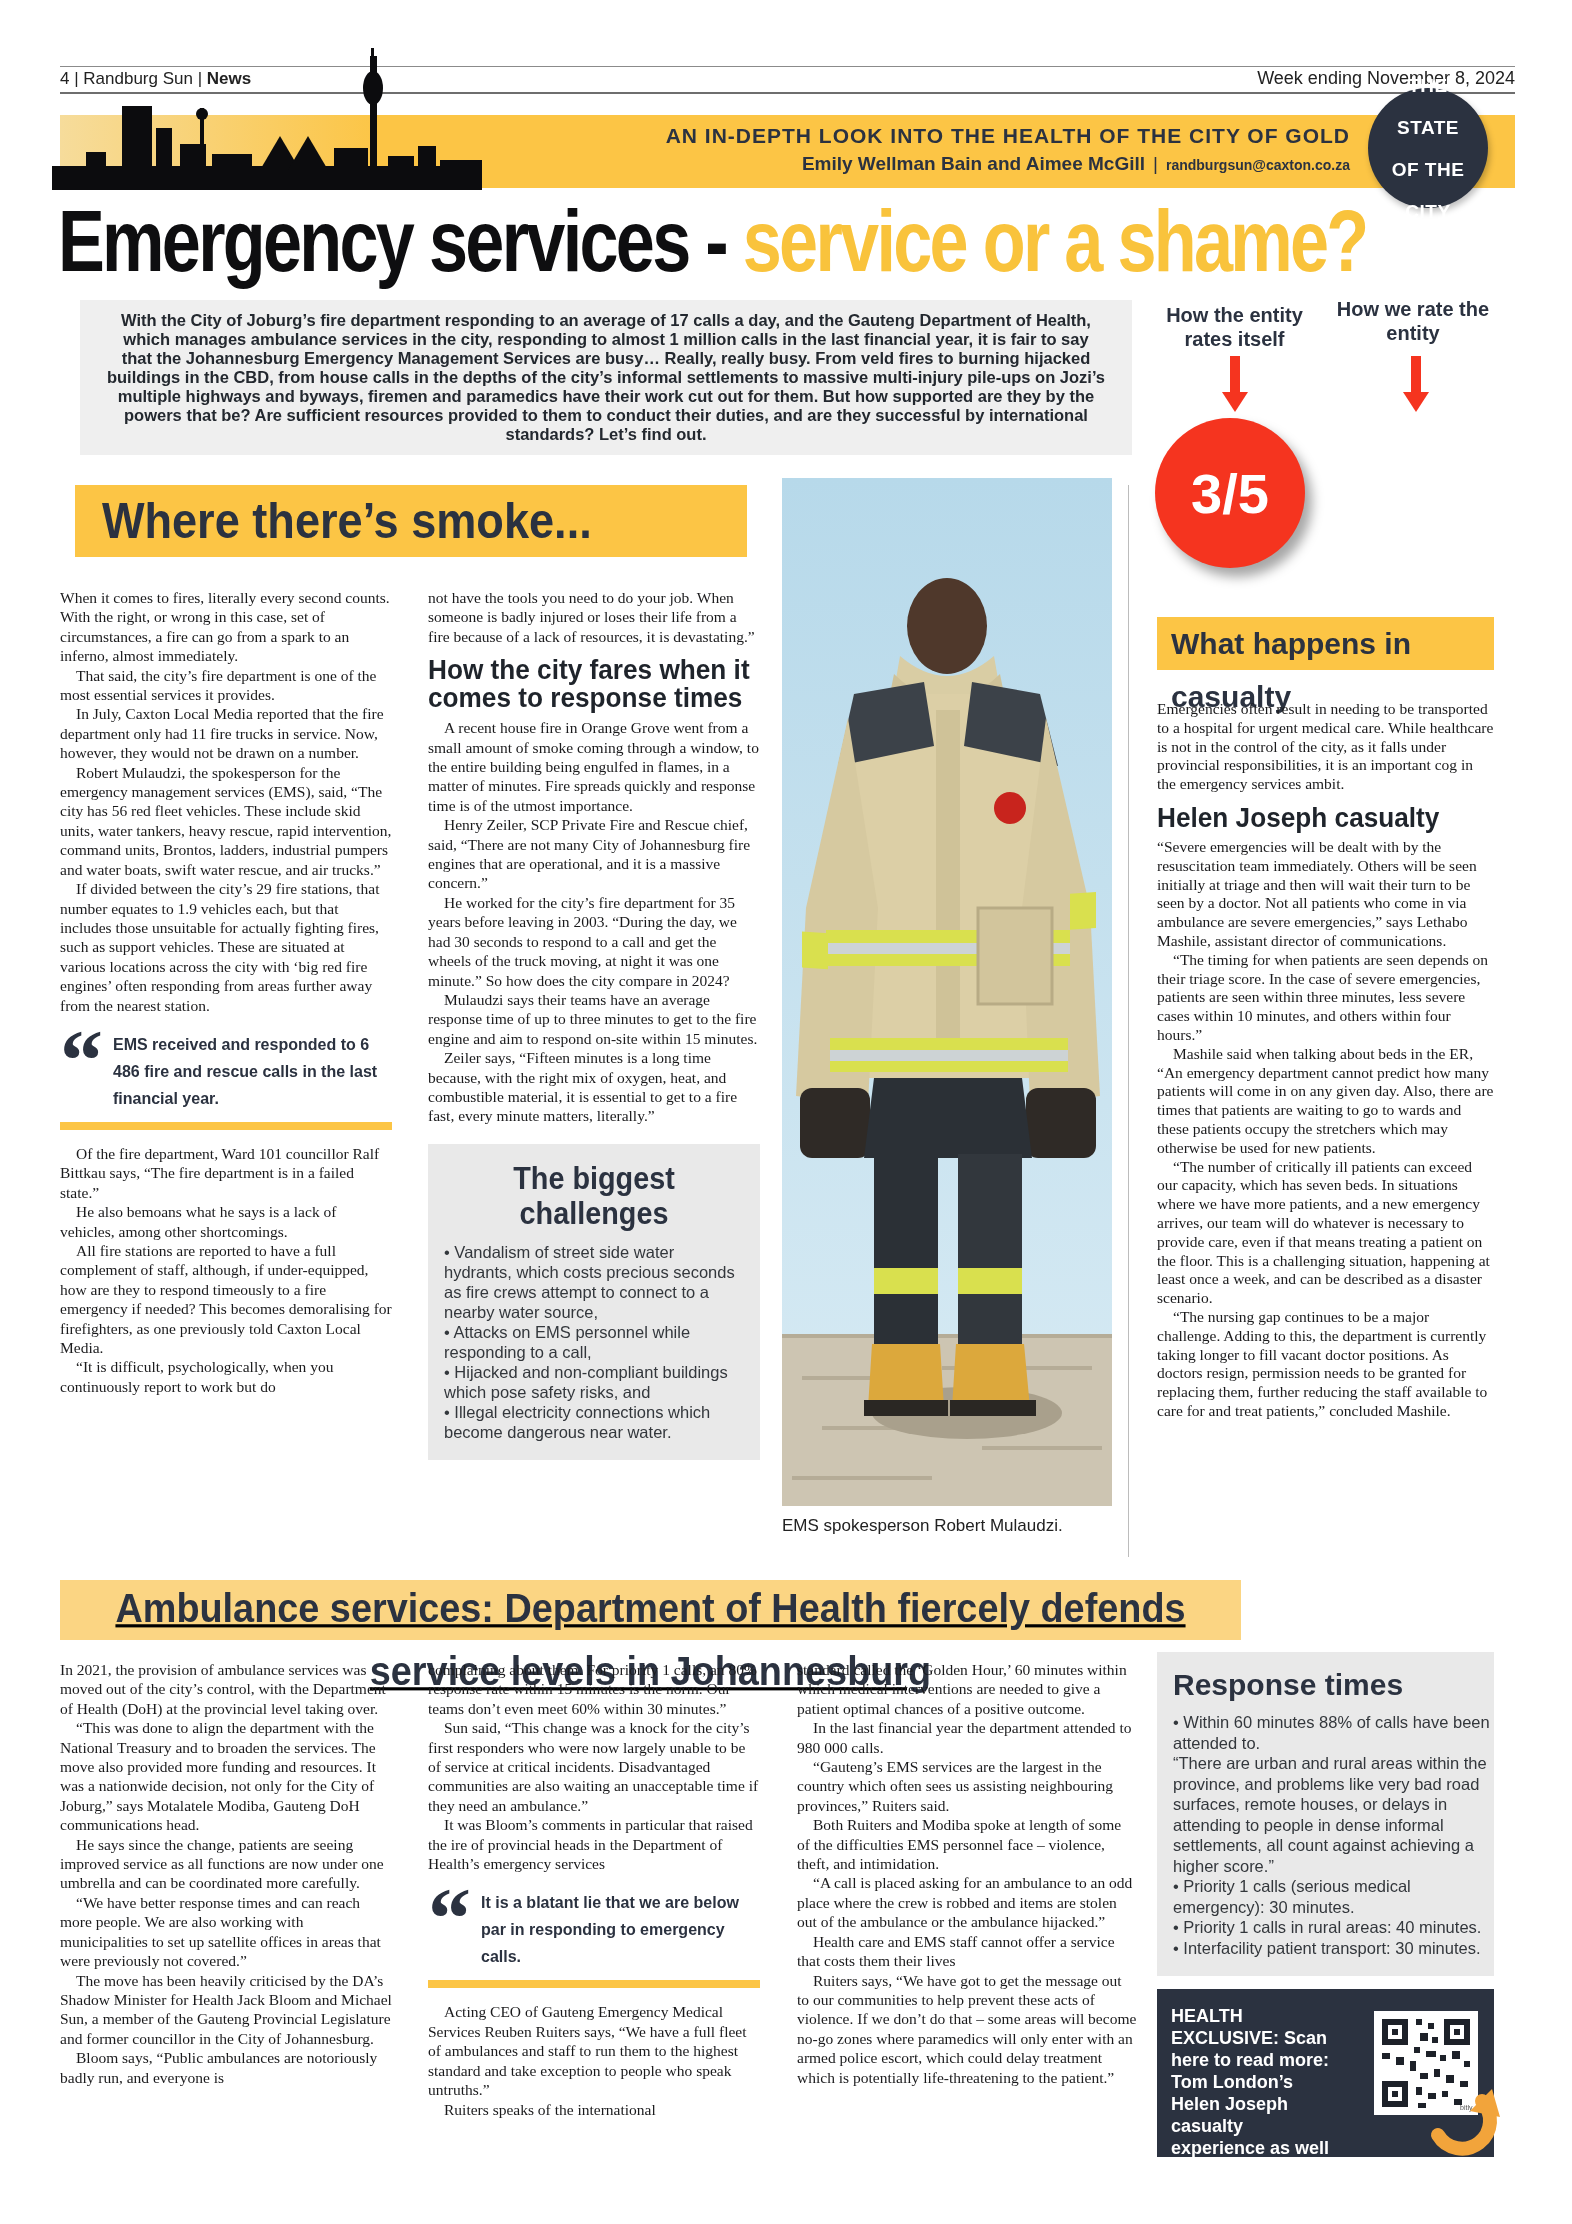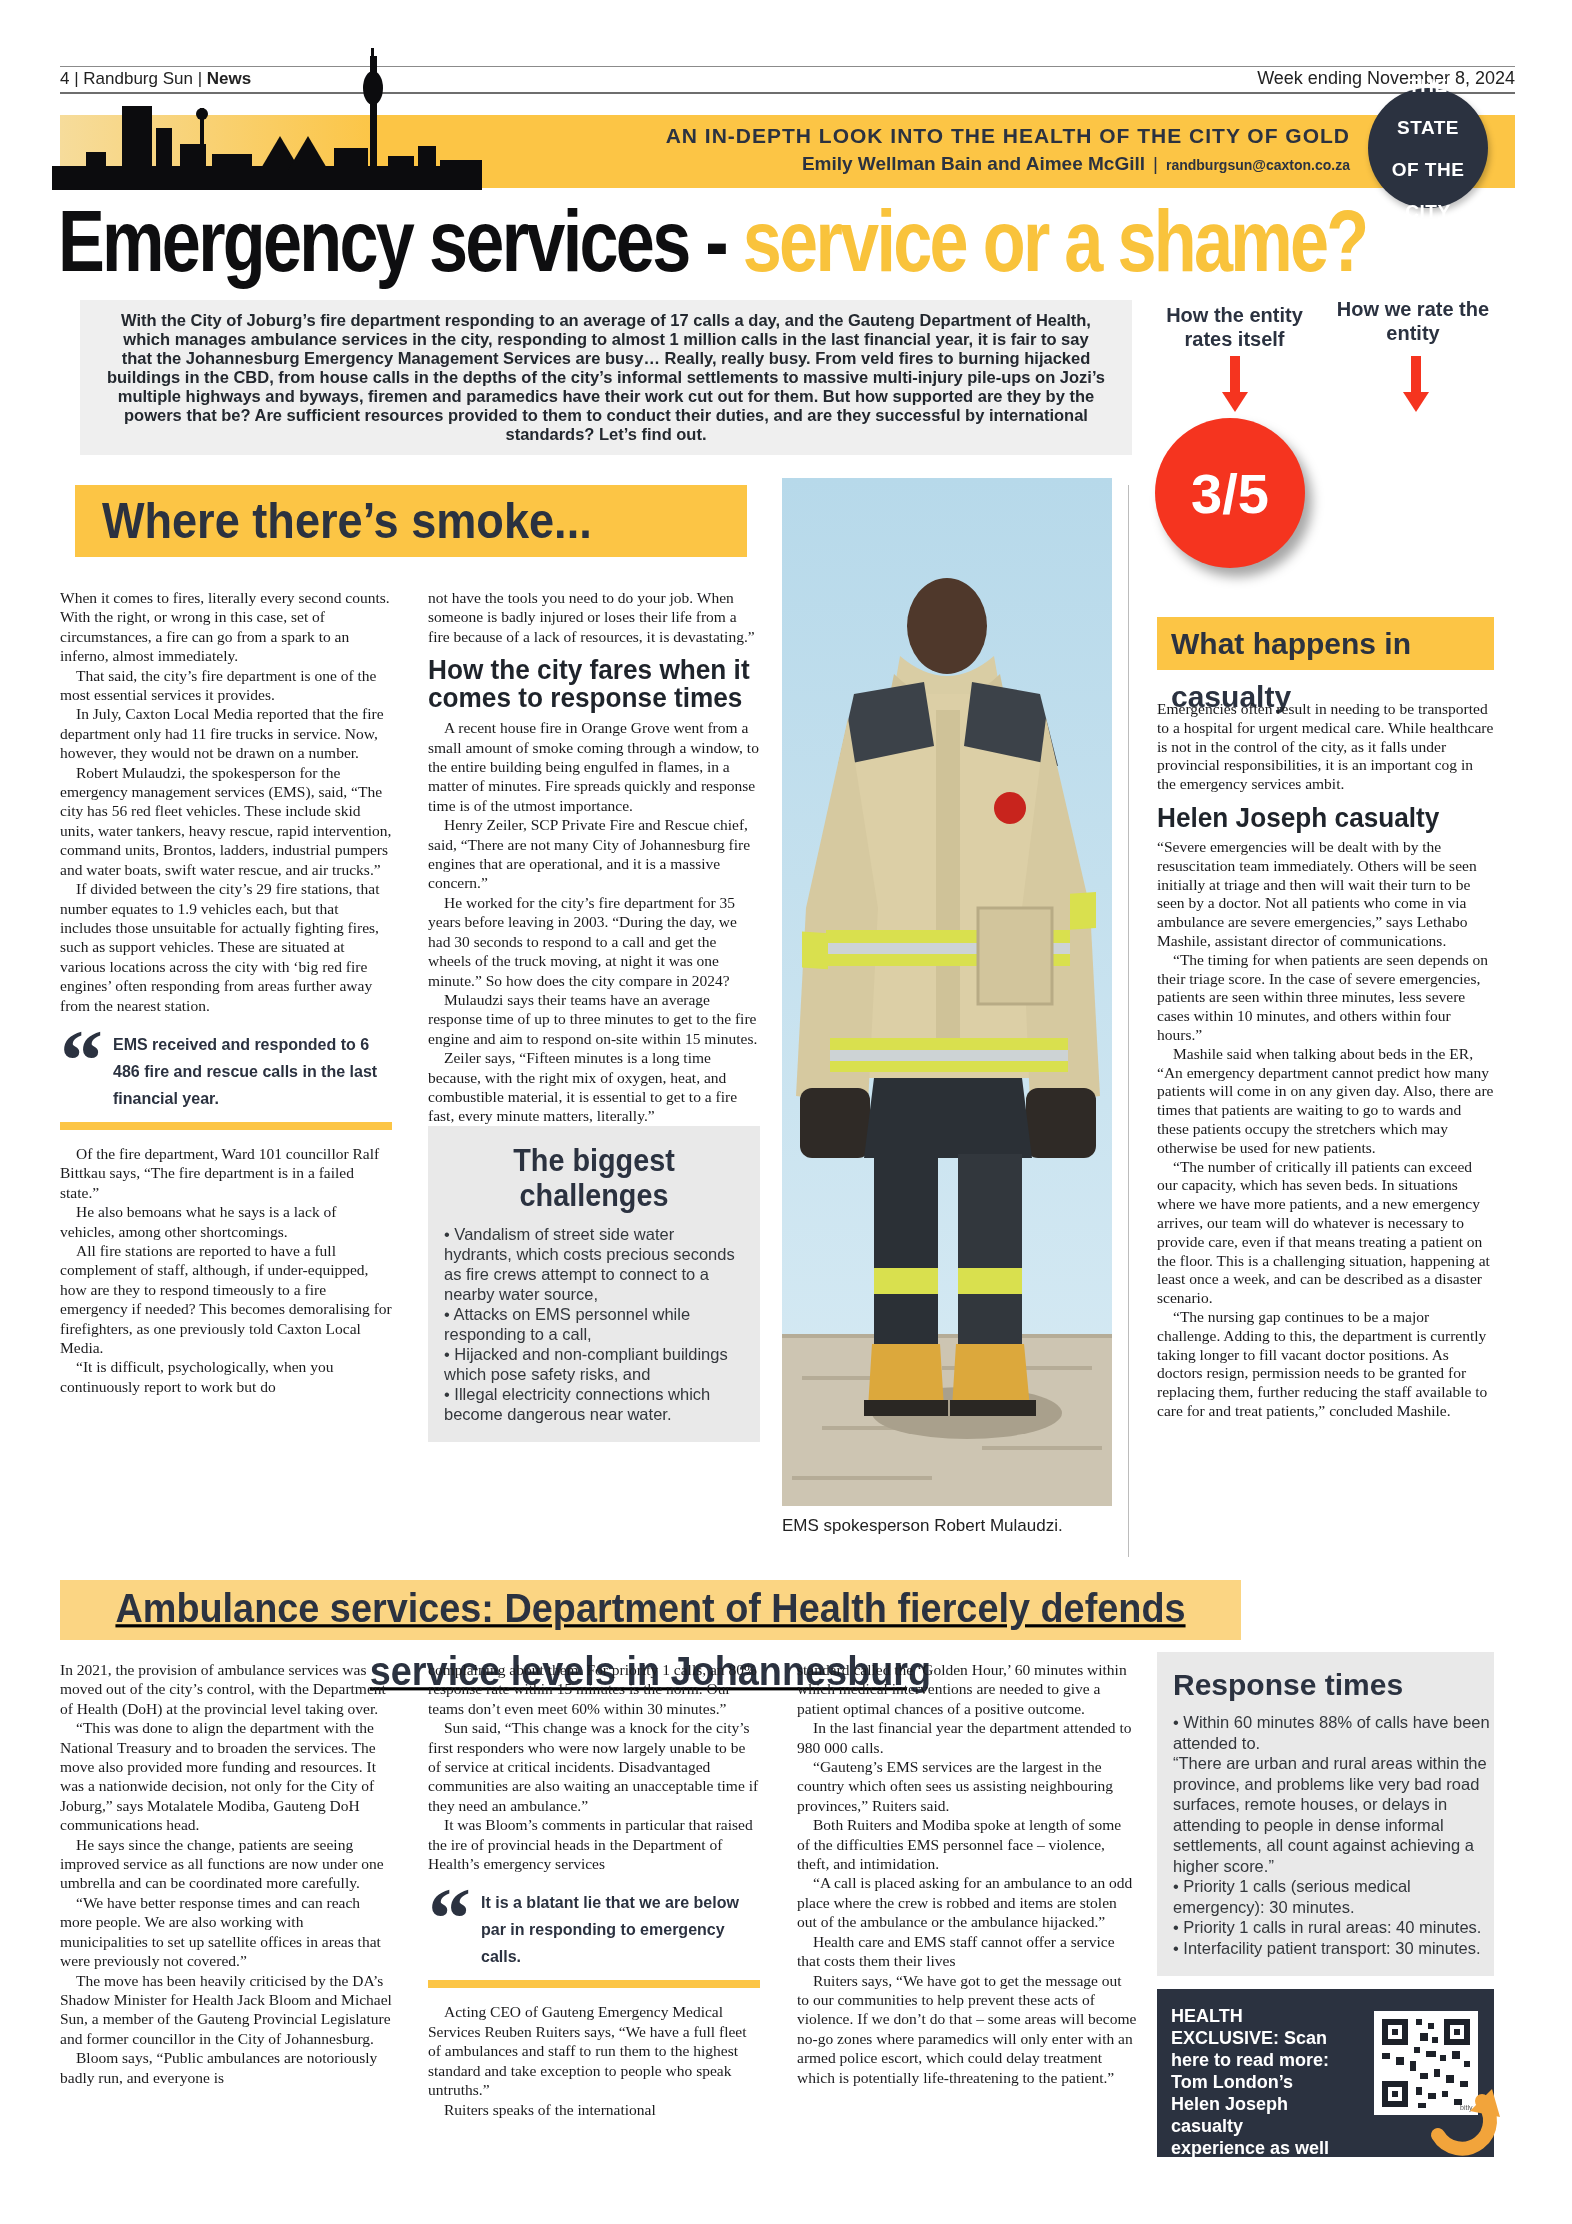--- a/index.html
+++ b/index.html
@@ -78,21 +78,21 @@
 
   
   .pullquote{margin:16px 0 14px 0;font-family:"Liberation Sans",sans-serif;}
   .pq-row{display:flex;}
   .pq-mark{font-size:86px;line-height:60px;font-weight:800;color:#2b3240;
            font-family:"Liberation Serif",serif;margin-right:10px;}
   .pq-text{font-size:16px;line-height:27px;font-weight:700;color:#2b3240;}
   .pq-bar{height:8px;background:#fcc545;margin-top:10px;}
 
   
-  .graybox{background:#e9e9e9;padding:16px 16px 18px 16px;}
+  .graybox{background:#e9e9e9;padding:16px 16px 18px 16px;margin-top:18px;}
   .graybox h3{margin:2px 0 12px 0;font-size:30px;font-weight:700;color:#2b3240;text-align:center;
               transform:scale(.96,1.05);}
   .graybox p{margin:0;font-family:"Liberation Sans",sans-serif;font-size:16.5px;line-height:20px;
              color:#33373c;text-indent:0 !important;}
   .respbox{left:1157px;top:1652px;width:337px;background:#e9e9e9;padding:14px 1px 18px 16px;
            box-sizing:border-box;}
   .respbox h3{margin:2px 0 10px 0;font-size:30px;font-weight:700;color:#2b3240;text-align:left;}
   .respbox p{margin:0;font-size:16.5px;line-height:20.5px;color:#33373c;font-family:"Liberation Sans",sans-serif;}
 
   

